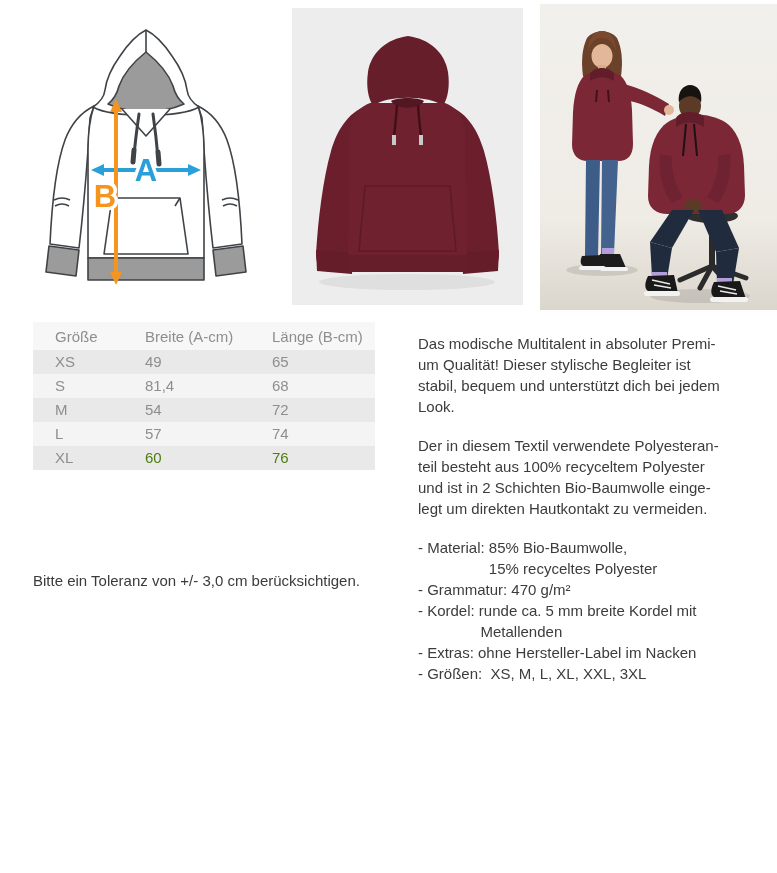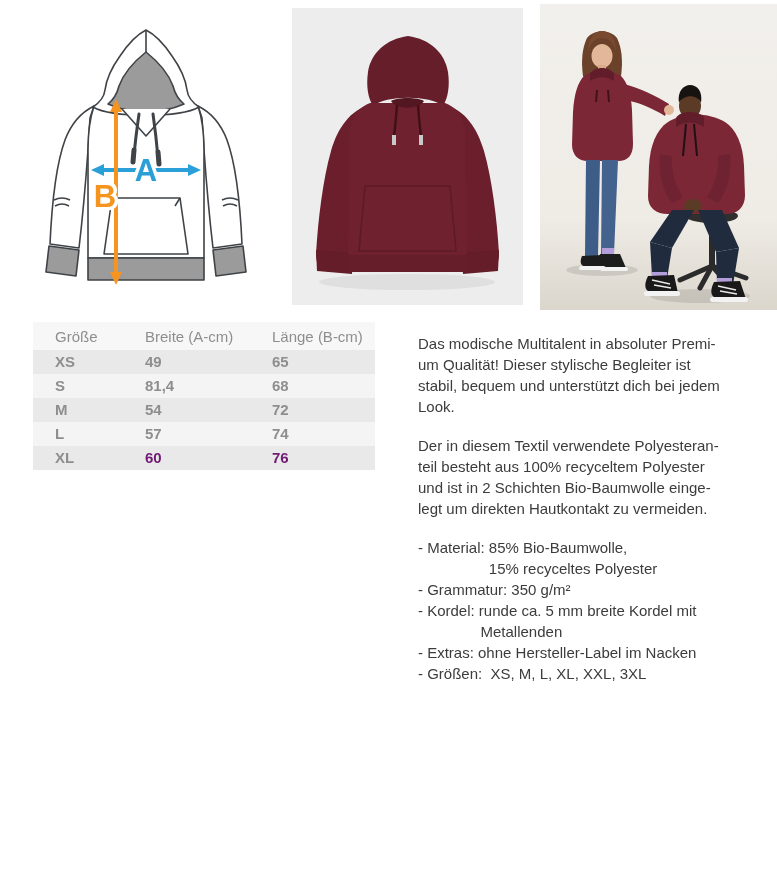--- a/index.html
+++ b/index.html
@@ -14,24 +14,24 @@
   .panel-models{left:540px;top:4px;width:237px;height:306px;
                 background:linear-gradient(#f2f0ec 0%,#efece6 70%,#dbd6cc 100%);}
   .panel svg{display:block;width:100%;height:100%;}
 
   
   .content-left{position:absolute;left:33px;top:322px;width:342px;}
   table{width:100%;border-collapse:collapse;font-size:15px;color:#8e8e8e;table-layout:fixed;}
   col.c1{width:112px;} col.c2{width:127px;} col.c3{width:103px;}
   thead th{background:#f7f7f7;font-weight:400;text-align:left;padding:6px 0 5px 0;color:#8e8e8e;}
   th:first-child,td:first-child{padding-left:22px;}
-  tbody td{padding:3px 0;line-height:18px;font-weight:bold;}
+  tbody td{padding:3px 0;line-height:18px;}
   tbody tr:nth-child(odd){background:#e9e9e9;}
   tbody tr:nth-child(even){background:#f4f4f4;}
-  td.em{color:#701a75;font-weight:700;}
+  td.em{color:#4d7c0f;font-weight:400;}
 
   .tolerance{position:absolute;left:33px;top:572px;font-size:15px;color:#3b3b3b;}
 
   
   .content-right{position:absolute;left:418px;top:333px;width:356px;
                  font-size:15px;line-height:21px;color:#3c3c3c;}
   .para{white-space:pre-wrap;margin:0 0 18px 0;}
 </style>
 </head>
 <body>
@@ -220,32 +220,33 @@
           </tr>
           <tr>
             <td>XL</td>
             <td class="em">60</td>
             <td class="em">76</td>
           </tr>
         </tbody>
     </table>
   </div>
 
+  <div class="tolerance">Bitte ein Toleranz von +/- 3,0 cm berücksichtigen.</div>
 
   <div class="content-right">
       <div class="para">Das modische Multitalent in absoluter Premi-
 um Qualität! Dieser stylische Begleiter ist
 stabil, bequem und unterstützt dich bei jedem
 Look.</div>
       <div class="para">Der in diesem Textil verwendete Polyesteran-
 teil besteht aus 100% recyceltem Polyester
 und ist in 2 Schichten Bio-Baumwolle einge-
 legt um direkten Hautkontakt zu vermeiden.</div>
       <div class="para">- Material: 85% Bio-Baumwolle,
                  15% recyceltes Polyester
-- Grammatur: 350 g/m²
+- Grammatur: 470 g/m²
 - Kordel: runde ca. 5 mm breite Kordel mit
                Metallenden
 - Extras: ohne Hersteller-Label im Nacken
 - Größen:  XS, M, L, XL, XXL, 3XL</div>
     </div>
 
 </div>
 
 </body></html>

